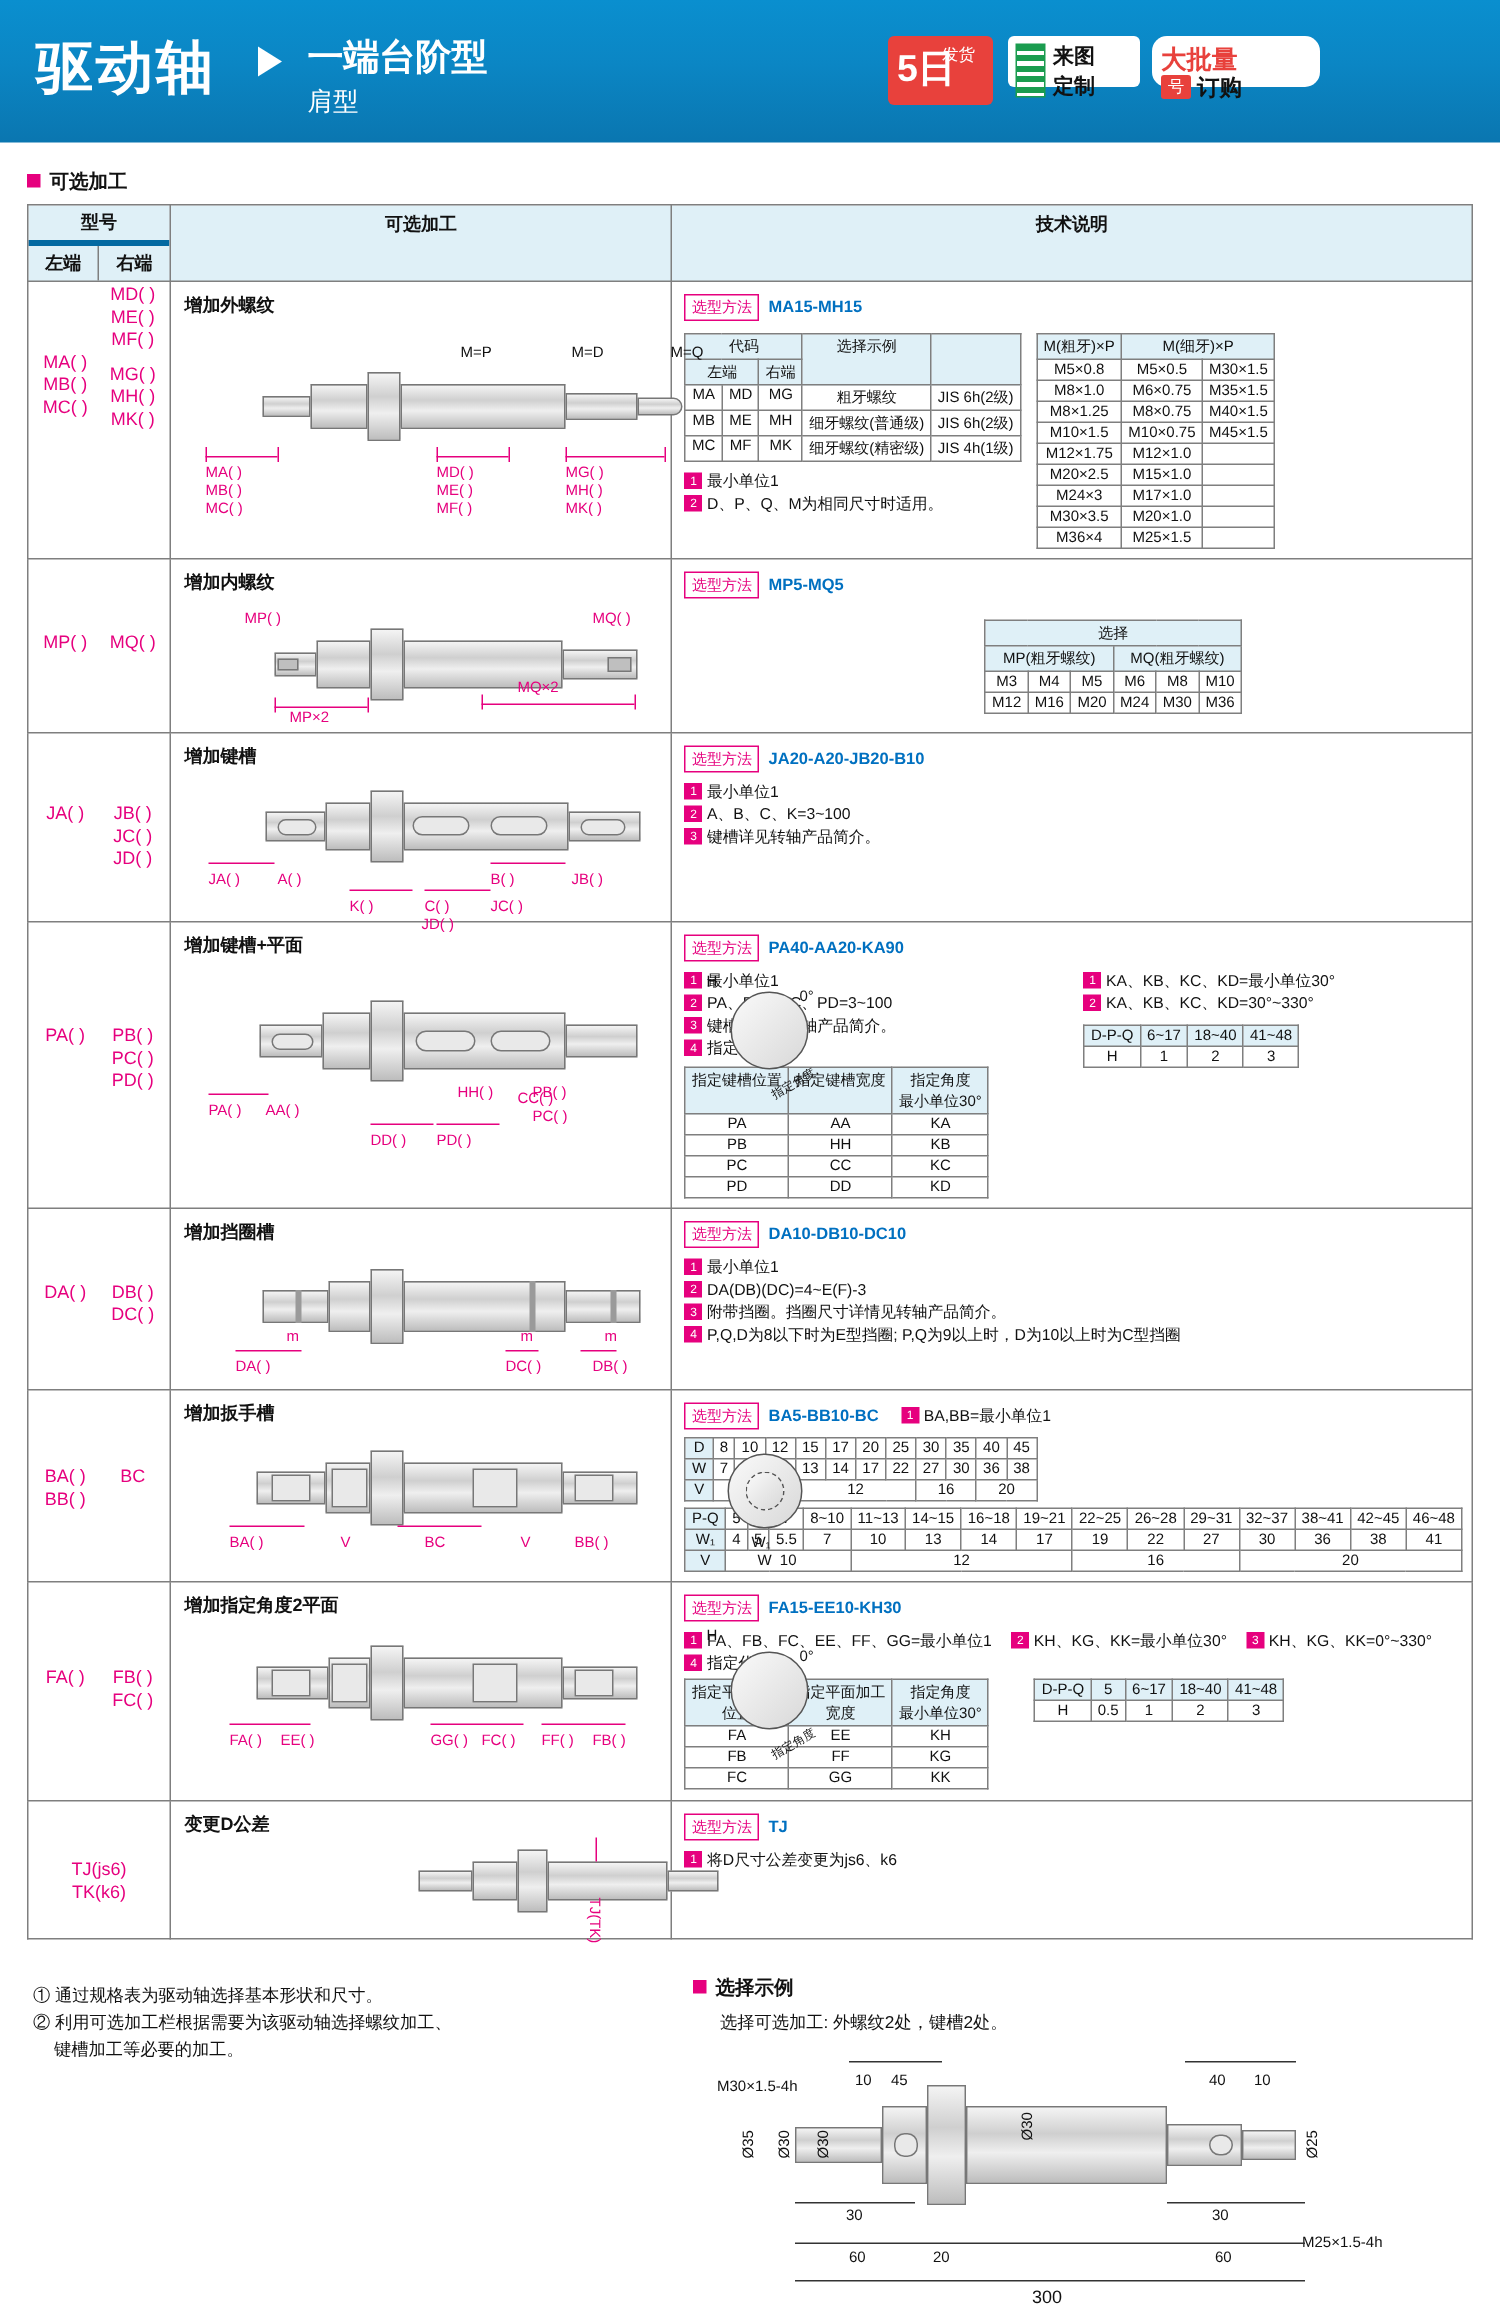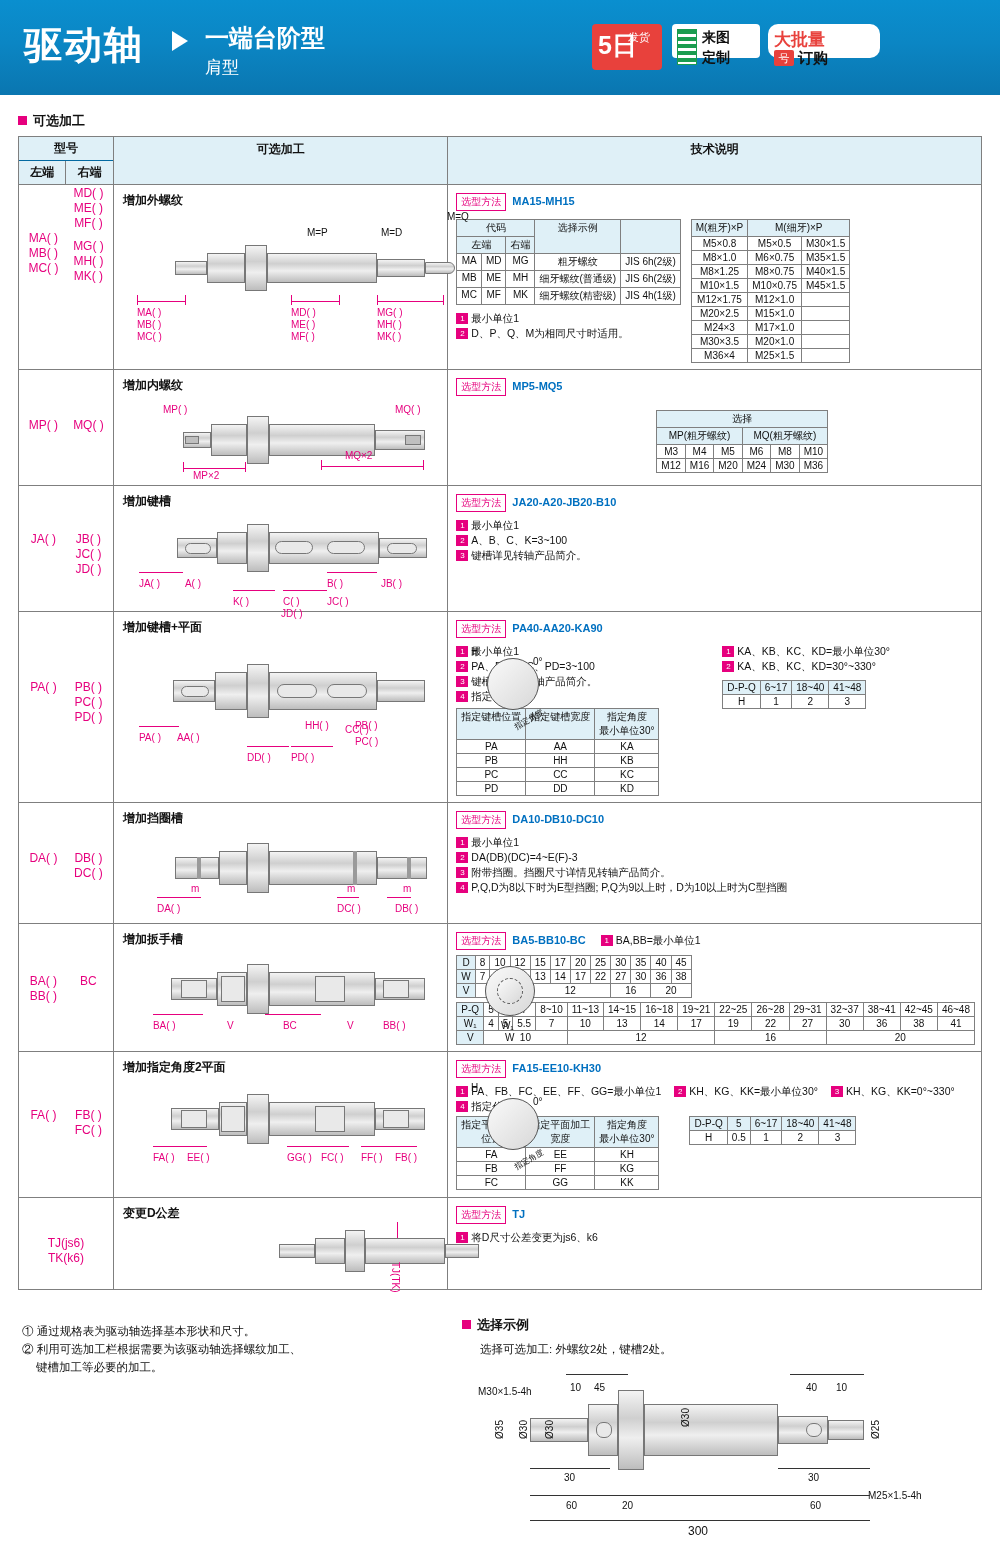--- a/index.html
+++ b/index.html
@@ -122,21 +122,21 @@
 </div>
 
 <div class="sec-head" style="left:18px; top:112px;">
   <span class="sq"></span><span>可选加工</span>
 </div>
 
 <table class="tbl">
   <tbody>
       <tr>
     <td class="col-model hdr-cell" style="padding:0;">
-      <div style="border-bottom:1px solid #0369a1; padding:3px 0;">型号</div>
+      <div style="border-bottom:4px solid #0369a1; padding:3px 0;">型号</div>
       <div style="display:flex;">
         <div style="flex:1; border-right:1px solid #7f7f7f; padding:3px 0;">左端</div>
         <div style="flex:1; padding:3px 0;">右端</div>
       </div>
     </td>
     <td class="col-proc hdr-cell">可选加工</td>
     <td class="col-tech hdr-cell">技术说明</td>
   </tr>
 
   <tr>
@@ -163,21 +163,21 @@
 
         <div class="shaft" style="left:60px; top:52px; width:32px; height:14px;"></div>
         <div class="shaft" style="left:92px; top:44px; width:38px; height:30px;"></div>
         <div class="shaft" style="left:130px; top:36px; width:22px; height:46px;"></div>
         <div class="shaft" style="left:152px; top:44px; width:110px; height:30px;"></div>
         <div class="shaft" style="left:262px; top:50px; width:48px; height:18px;"></div>
         <div class="shaft" style="left:310px; top:53px; width:30px; height:12px; border-radius:0 6px 6px 0;"></div>
 
         <div class="lblk" style="left:192px; top:18px;">M=P</div>
         <div class="lblk" style="left:266px; top:18px;">M=D</div>
-        <div class="lblk" style="left:312px; top:2px;padding-left:20px;">M=Q</div>
+        <div class="lblk" style="left:312px; top:18px;padding-left:20px;">M=Q</div>
 
         <div class="lbl" style="left:22px; top:98px;">MA( )</div>
         <div class="lbl" style="left:22px; top:110px;">MB( )</div>
         <div class="lbl" style="left:22px; top:122px;">MC( )</div>
         <div class="lbl" style="left:176px; top:98px;">MD( )</div>
         <div class="lbl" style="left:176px; top:110px;">ME( )</div>
         <div class="lbl" style="left:176px; top:122px;">MF( )</div>
         <div class="lbl" style="left:262px; top:98px;">MG( )</div>
         <div class="lbl" style="left:262px; top:110px;">MH( )</div>
         <div class="lbl" style="left:262px; top:122px;">MK( )</div>

